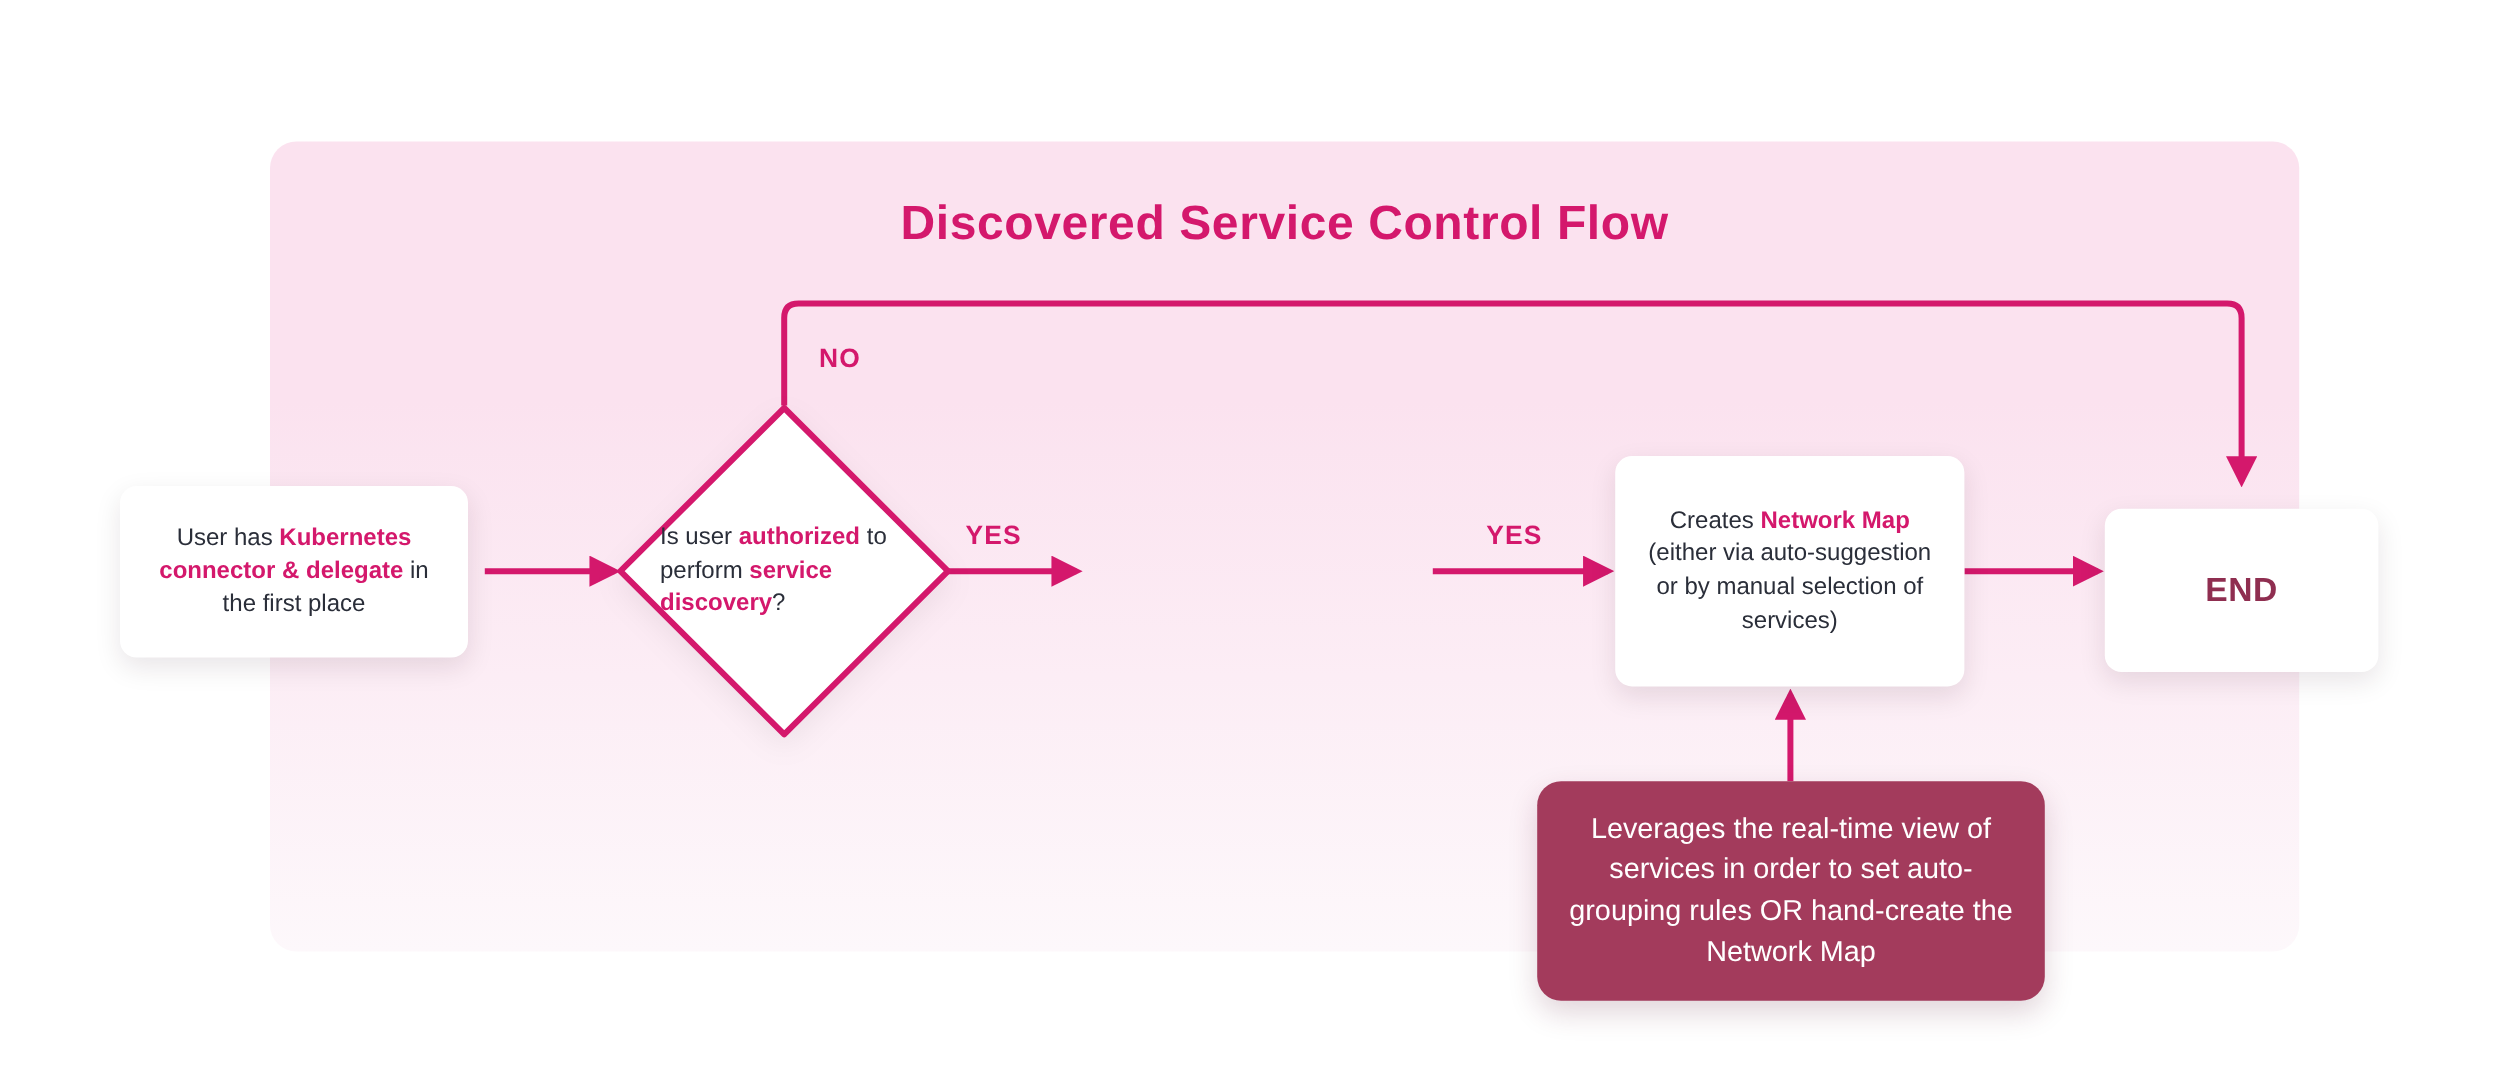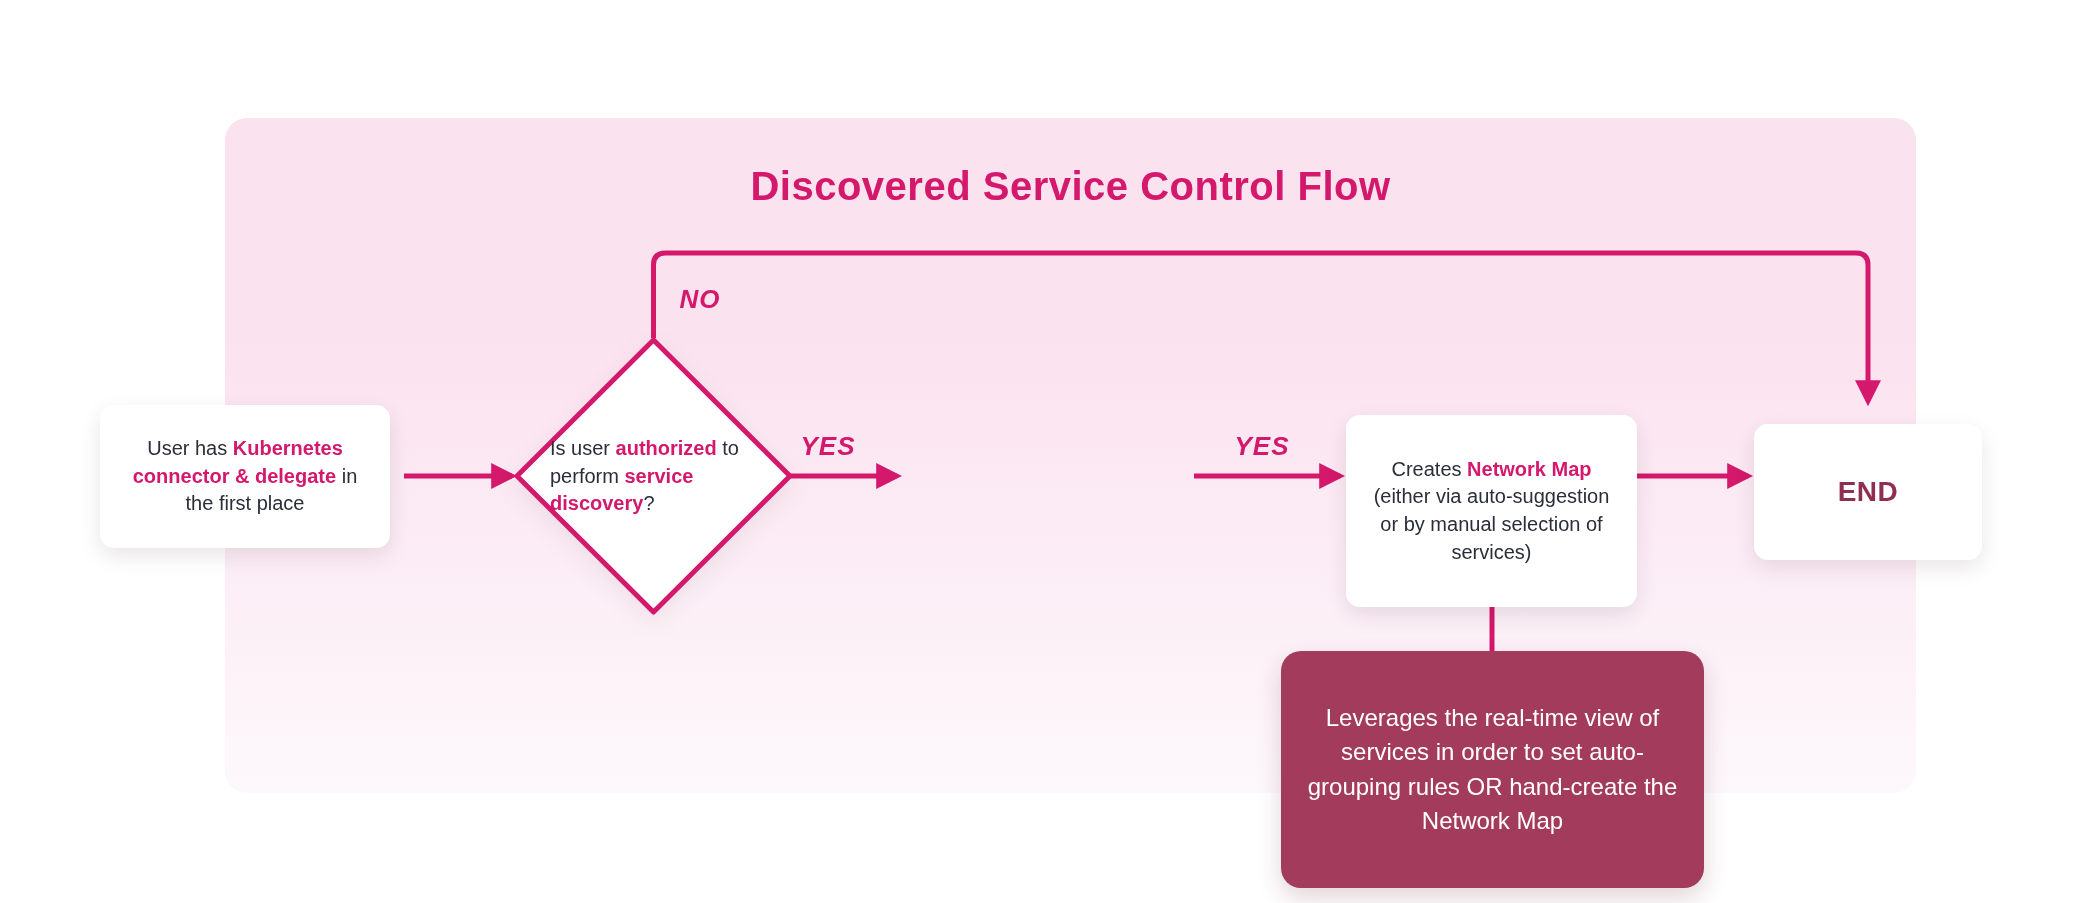--- a/index.html
+++ b/index.html
@@ -35,40 +35,40 @@
     position:absolute;background:#ffffff;border-radius:14px;
     box-shadow:0 8px 22px rgba(40,10,30,0.10);
     display:flex;align-items:center;justify-content:center;
     text-align:center;font-size:20px;line-height:1.38;
   }
   .node .inner{padding:10px 20px;}
   .accent{color:var(--accent);font-weight:700;}
 
   .node-start{left:100px;top:405px;width:290px;height:143px;}
   .node-configure{left:903px;top:380px;width:291px;height:192px;}
-  .node-map{left:1346px;top:380px;width:291px;height:192px;margin-top:35px;}
+  .node-map{left:1346px;top:380px;width:291px;height:192px;}
   .node-end{left:1754px;top:424px;width:228px;height:136px;}
   .node-end .end-label{font-size:28px;font-weight:800;color:var(--end-text);letter-spacing:0.5px;}
 
   .diamond-text{
     position:absolute;left:653px;top:476px;width:206px;
     transform:translate(-50%,-50%);
     font-size:20px;line-height:1.38;
   }
 
   .edge-label{
     position:absolute;transform:translate(-50%,-50%);
-    color:var(--accent);font-weight:800;font-size:26px;letter-spacing:1px;font-style:italic;
+    color:var(--accent);font-weight:800;font-size:22px;letter-spacing:1px;
   }
   .label-no{left:700px;top:299px;}
   .label-yes-1{left:828px;top:446px;}
   .label-yes-2{left:1262px;top:446px;}
 
   .note{
-    position:absolute;left:1281px;top:651px;width:423px;height:237px;
+    position:absolute;left:1281px;top:651px;width:423px;height:183px;
     background:var(--maroon);color:#ffffff;border-radius:20px;
     display:flex;align-items:center;justify-content:center;text-align:center;
     font-size:24px;line-height:1.42;
     box-shadow:0 10px 24px rgba(90,20,50,0.18);
   }
   .note .inner{padding:14px 26px;}
 </style>
 </head>
 <body>
 

